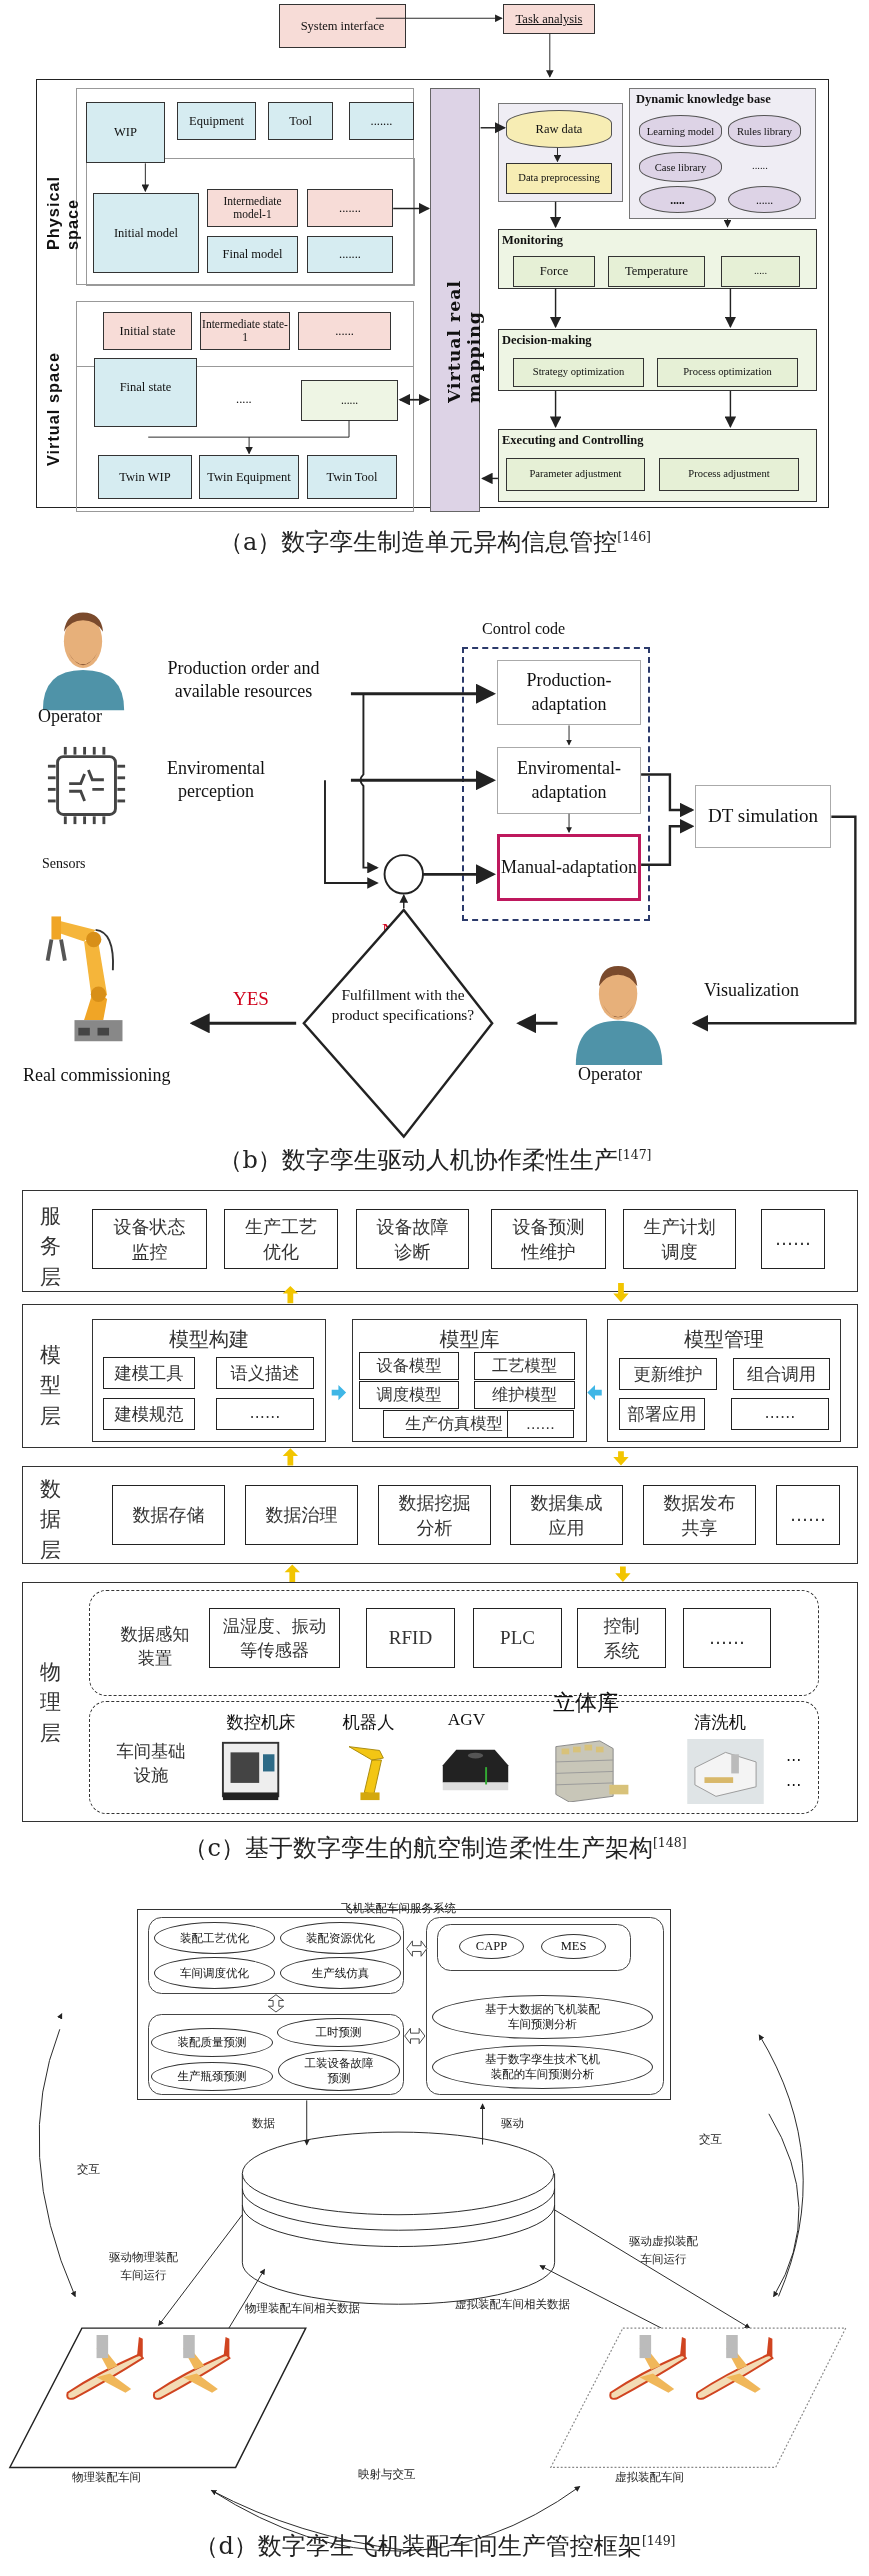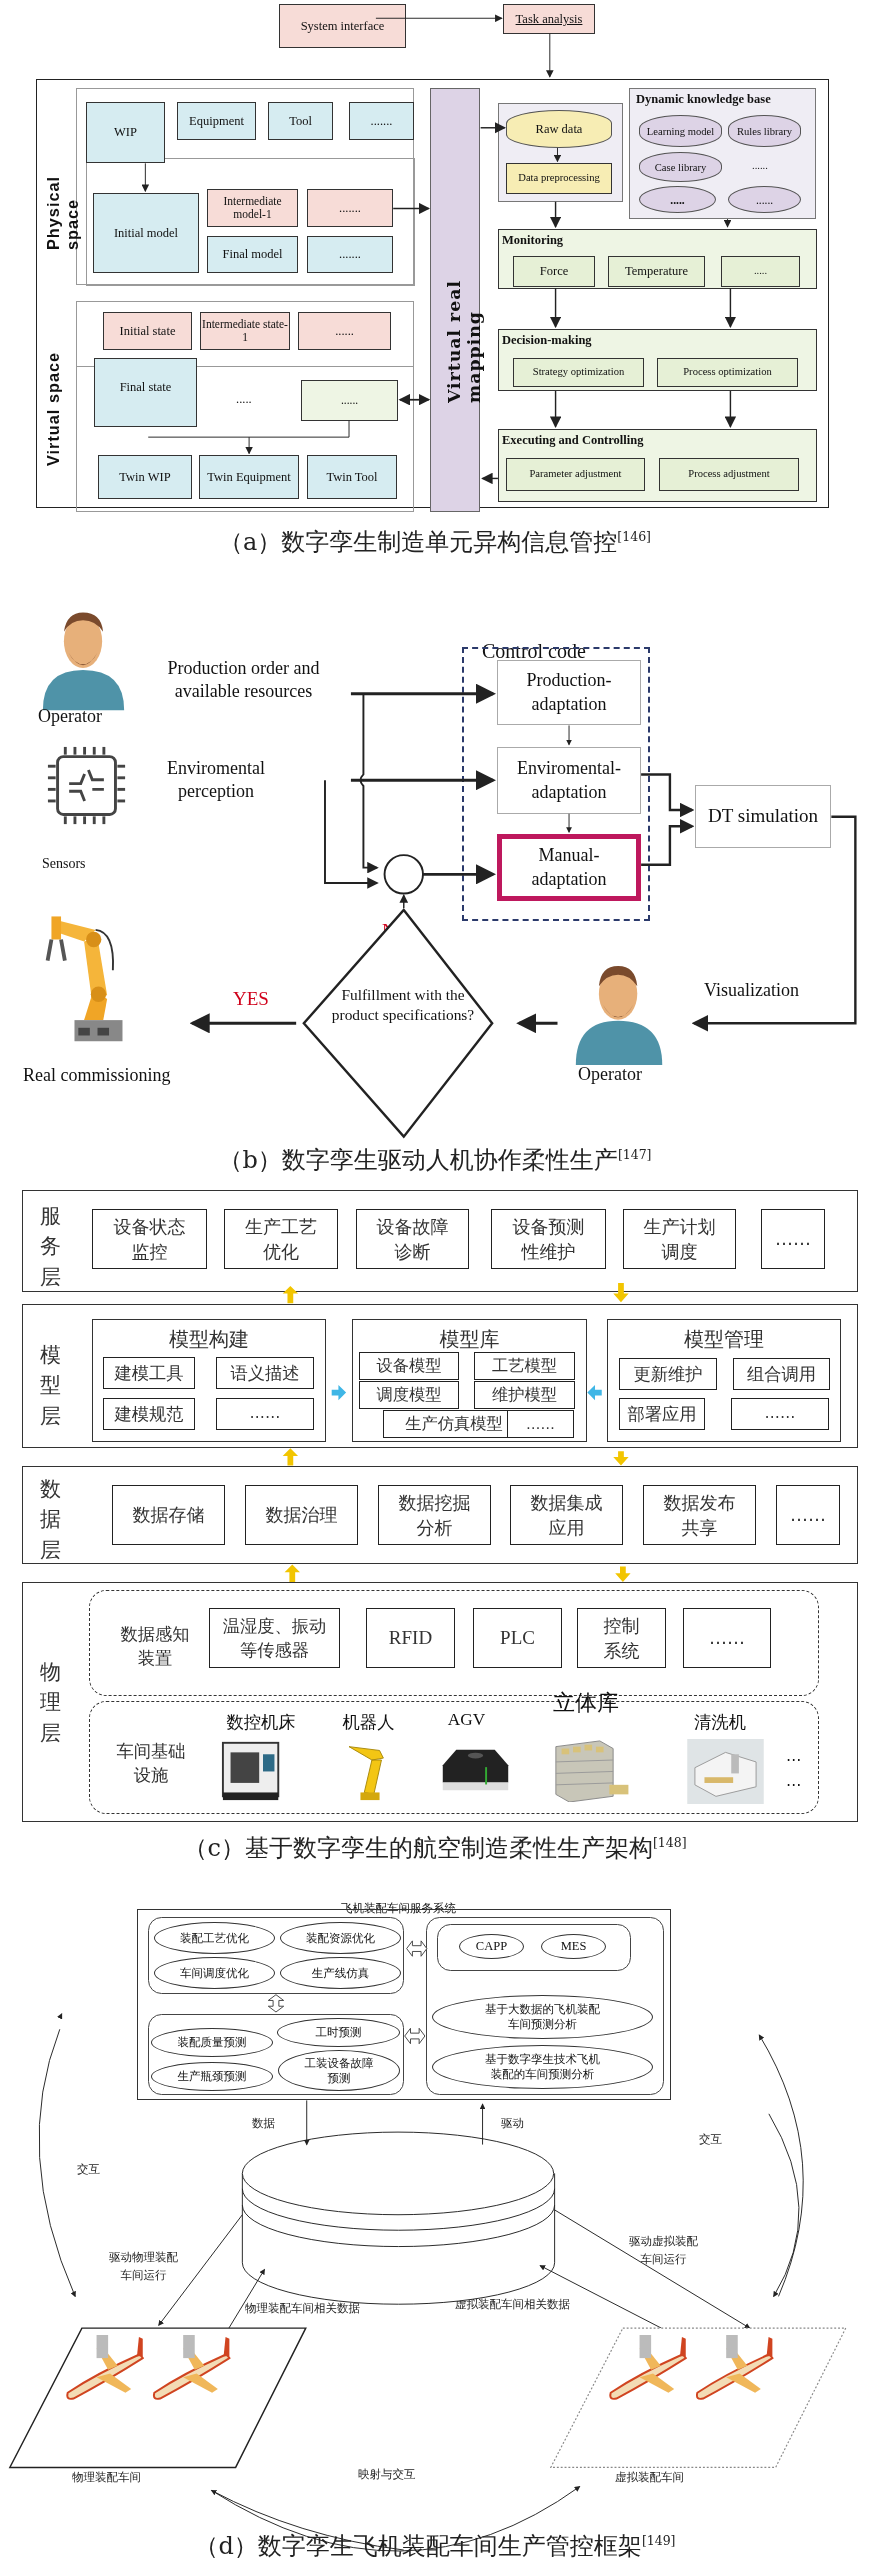--- a/index.html
+++ b/index.html
@@ -163,25 +163,25 @@
         <line x1="74" y1="46" x2="82" y2="46"></line>
         <line x1="74" y1="58" x2="82" y2="58"></line>
       <path d="M24,40 L36,40 L40,30 M24,48 L36,48 L40,58 M60,36 L48,36 L44,26 M60,46 L48,46" fill="none"></path>
     </g>
   </svg>
   <div class="abs" style="left:42px;top:856px;font-size:14px;">Sensors</div>
 
   <div class="abs" style="left:133px;top:657px;width:221px;font-size:18px;line-height:1.3;text-align:center;">Production order and available resources</div>
   <div class="abs" style="left:144px;top:757px;width:144px;font-size:18px;line-height:1.3;text-align:center;">Enviromental perception</div>
 
-  <div class="abs" style="left:482px;top:640px;font-size:20px;">Control code</div>
+  <div class="abs" style="left:482px;top:620px;font-size:16px;">Control code</div>
   <div class="abs" style="left:462px;top:647px;width:188px;height:274px;border:2.9px dashed #2b3a6b;"></div>
   <div class="box" style="left:497px;top:660px;width:144px;height:65px;border:1px solid #aaa;font-size:18px;line-height:1.3;background:#fff;">Production-adaptation</div>
   <div class="box" style="left:497px;top:747px;width:144px;height:67px;border:1px solid #aaa;font-size:18px;line-height:1.3;background:#fff;">Enviromental-adaptation</div>
-  <div class="box" style="left:497px;top:834px;width:144px;height:67px;border:5px solid #be185d;font-size:18px;line-height:1.3;background:#fff;">Manual-adaptation</div>
+  <div class="box" style="left:497px;top:834px;width:144px;height:67px;border:3px solid #be185d;font-size:18px;line-height:1.3;background:#fff;">Manual-adaptation</div>
 
   <div class="box" style="left:695px;top:785px;width:136px;height:63px;border:1px solid #aaa;font-size:19px;line-height:1.3;background:#fff;">DT simulation</div>
   <div class="abs" style="left:704px;top:980px;font-size:18px;">Visualization</div>
 
   <div class="abs" style="left:382px;top:920px;font-size:19px;color:#d0021b;">No</div>
   <div class="abs" style="left:233px;top:988px;font-size:19px;color:#d0021b;">YES</div>
 
   <svg class="abs" style="left:572px;top:961px;" width="96" height="106" viewBox="0 0 100 110">
     <path d="M4,108 Q4,62 48,62 Q94,62 94,108 Z" fill="#4f93a8"></path>
     <ellipse cx="48" cy="34" rx="20" ry="27" fill="#e7b07a"></ellipse>

